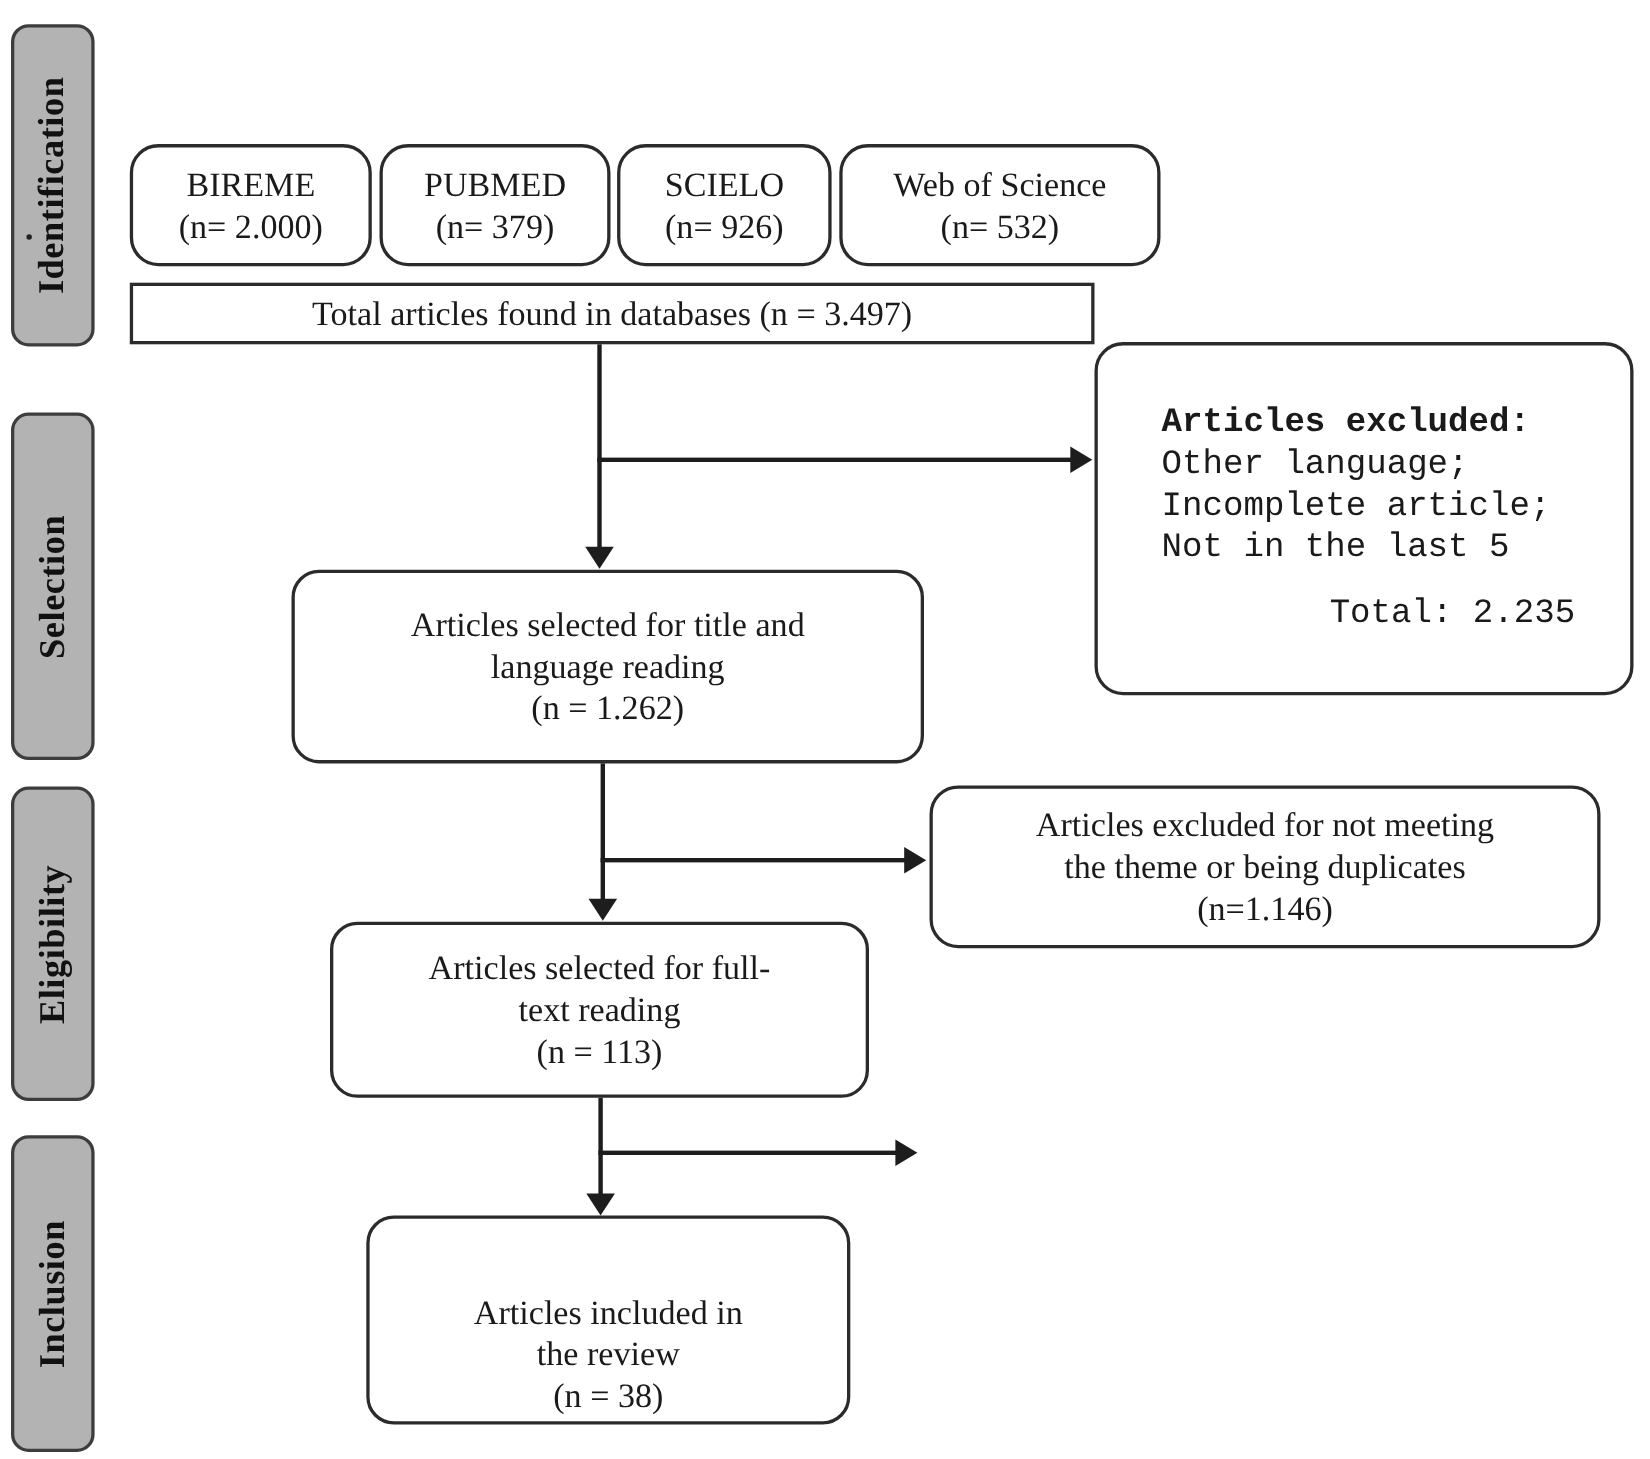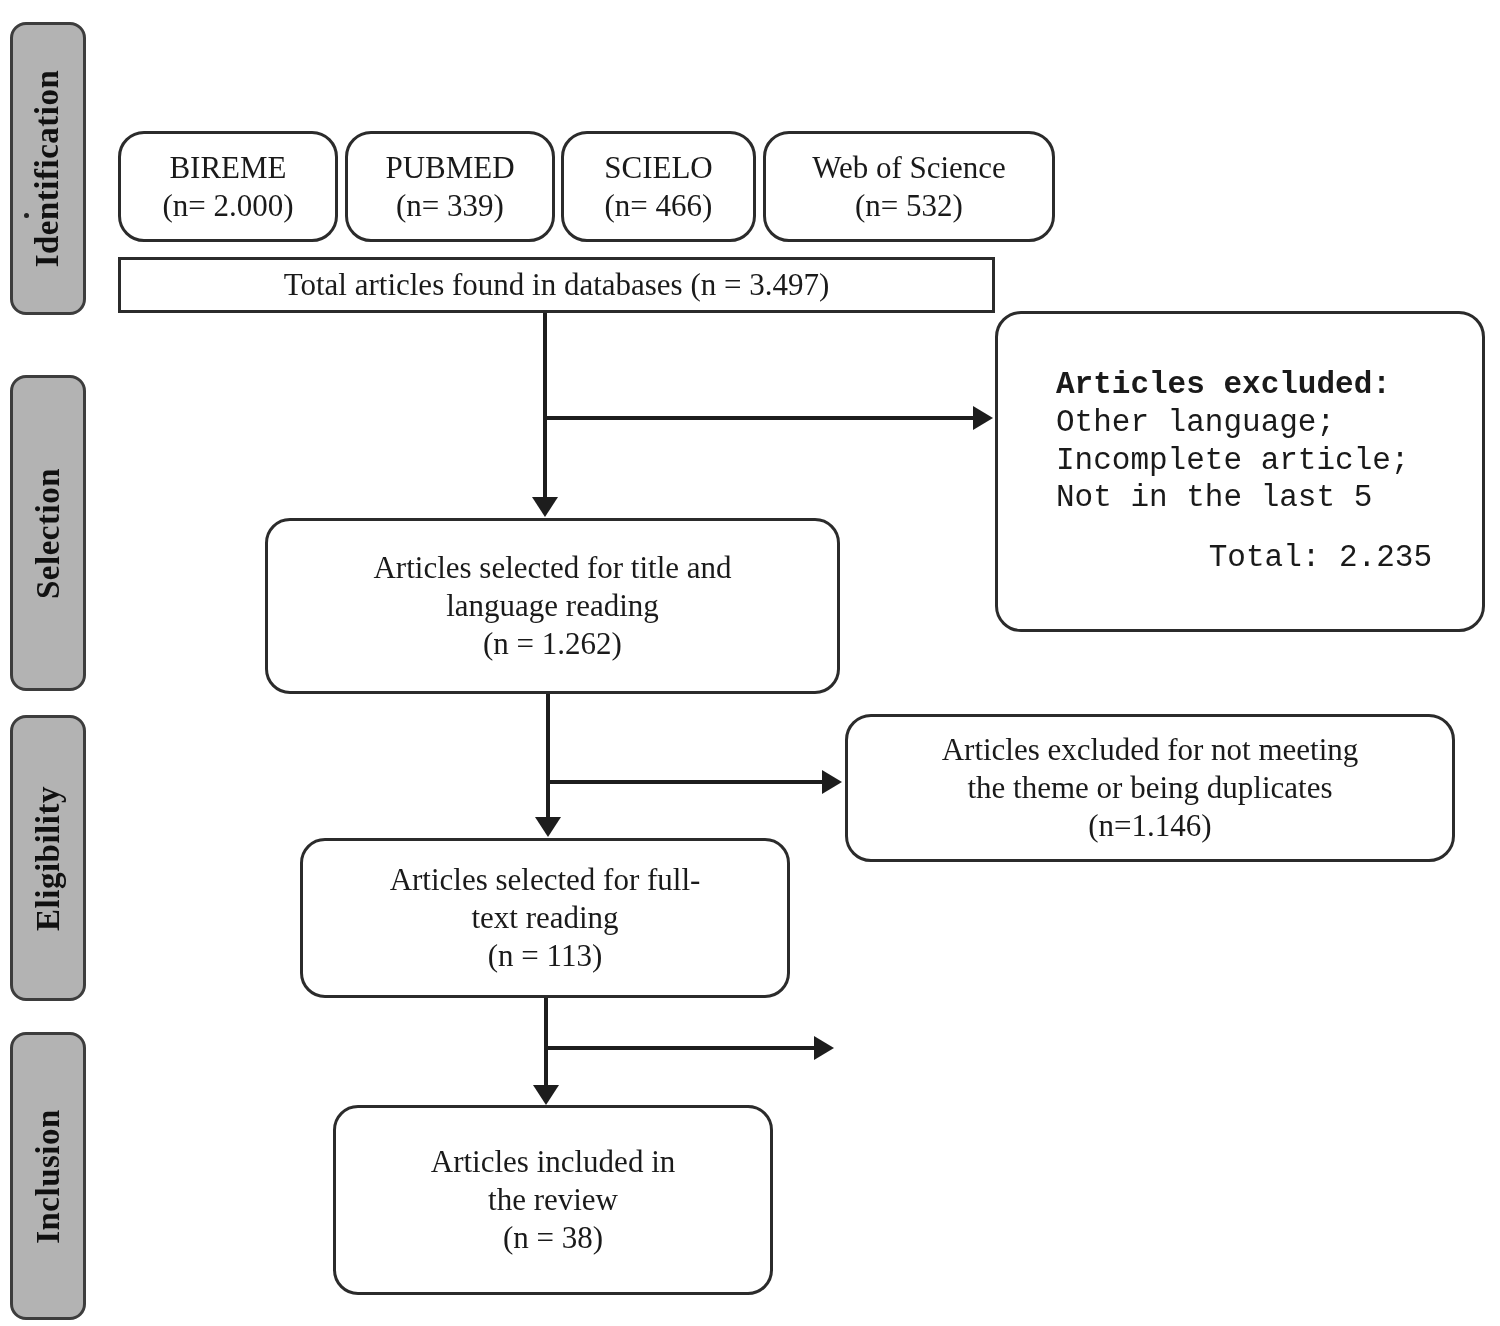--- a/index.html
+++ b/index.html
@@ -93,28 +93,28 @@
   <div class="box rounded db-box" style="left:118px;top:131px;width:220px;height:111px;">
     <div class="inner">
       <div>BIREME</div>
       <div>(n= 2.000)</div>
     </div>
   </div>
 
   <div class="box rounded db-box" style="left:345px;top:131px;width:210px;height:111px;">
     <div class="inner">
       <div>PUBMED</div>
-      <div>(n= 339)</div>
+      <div>(n= 379)</div>
     </div>
   </div>
 
   <div class="box rounded db-box" style="left:561px;top:131px;width:195px;height:111px;">
     <div class="inner">
       <div>SCIELO</div>
-      <div>(n= 466)</div>
+      <div>(n= 926)</div>
     </div>
   </div>
 
   <div class="box rounded db-box" style="left:763px;top:131px;width:292px;height:111px;">
     <div class="inner">
       <div>Web of Science</div>
       <div>(n= 532)</div>
     </div>
   </div>
 
@@ -150,21 +150,21 @@
 
   <div class="box rounded flow-box" style="left:300px;top:838px;width:490px;height:160px;">
     <div class="inner">
       <div>Articles selected for full-</div>
       <div>text reading</div>
       <div>(n = 113)</div>
     </div>
   </div>
 
 
-  <div class="box rounded flow-box" style="left:333px;top:1105px;width:440px;height:190px;">
+  <div class="box rounded flow-box" style="left:333px;top:1105px;width:440px;height:190px;align-items:flex-end;">
     <div class="inner">
       <div>Articles included in</div>
       <div>the review</div>
       <div>(n = 38)</div>
     </div>
   </div>
 
   <div class="vline" style="left:543px;top:313px;height:186px;"></div>
   <div class="arrow-down" style="left:532px;top:497px;"></div>
 

